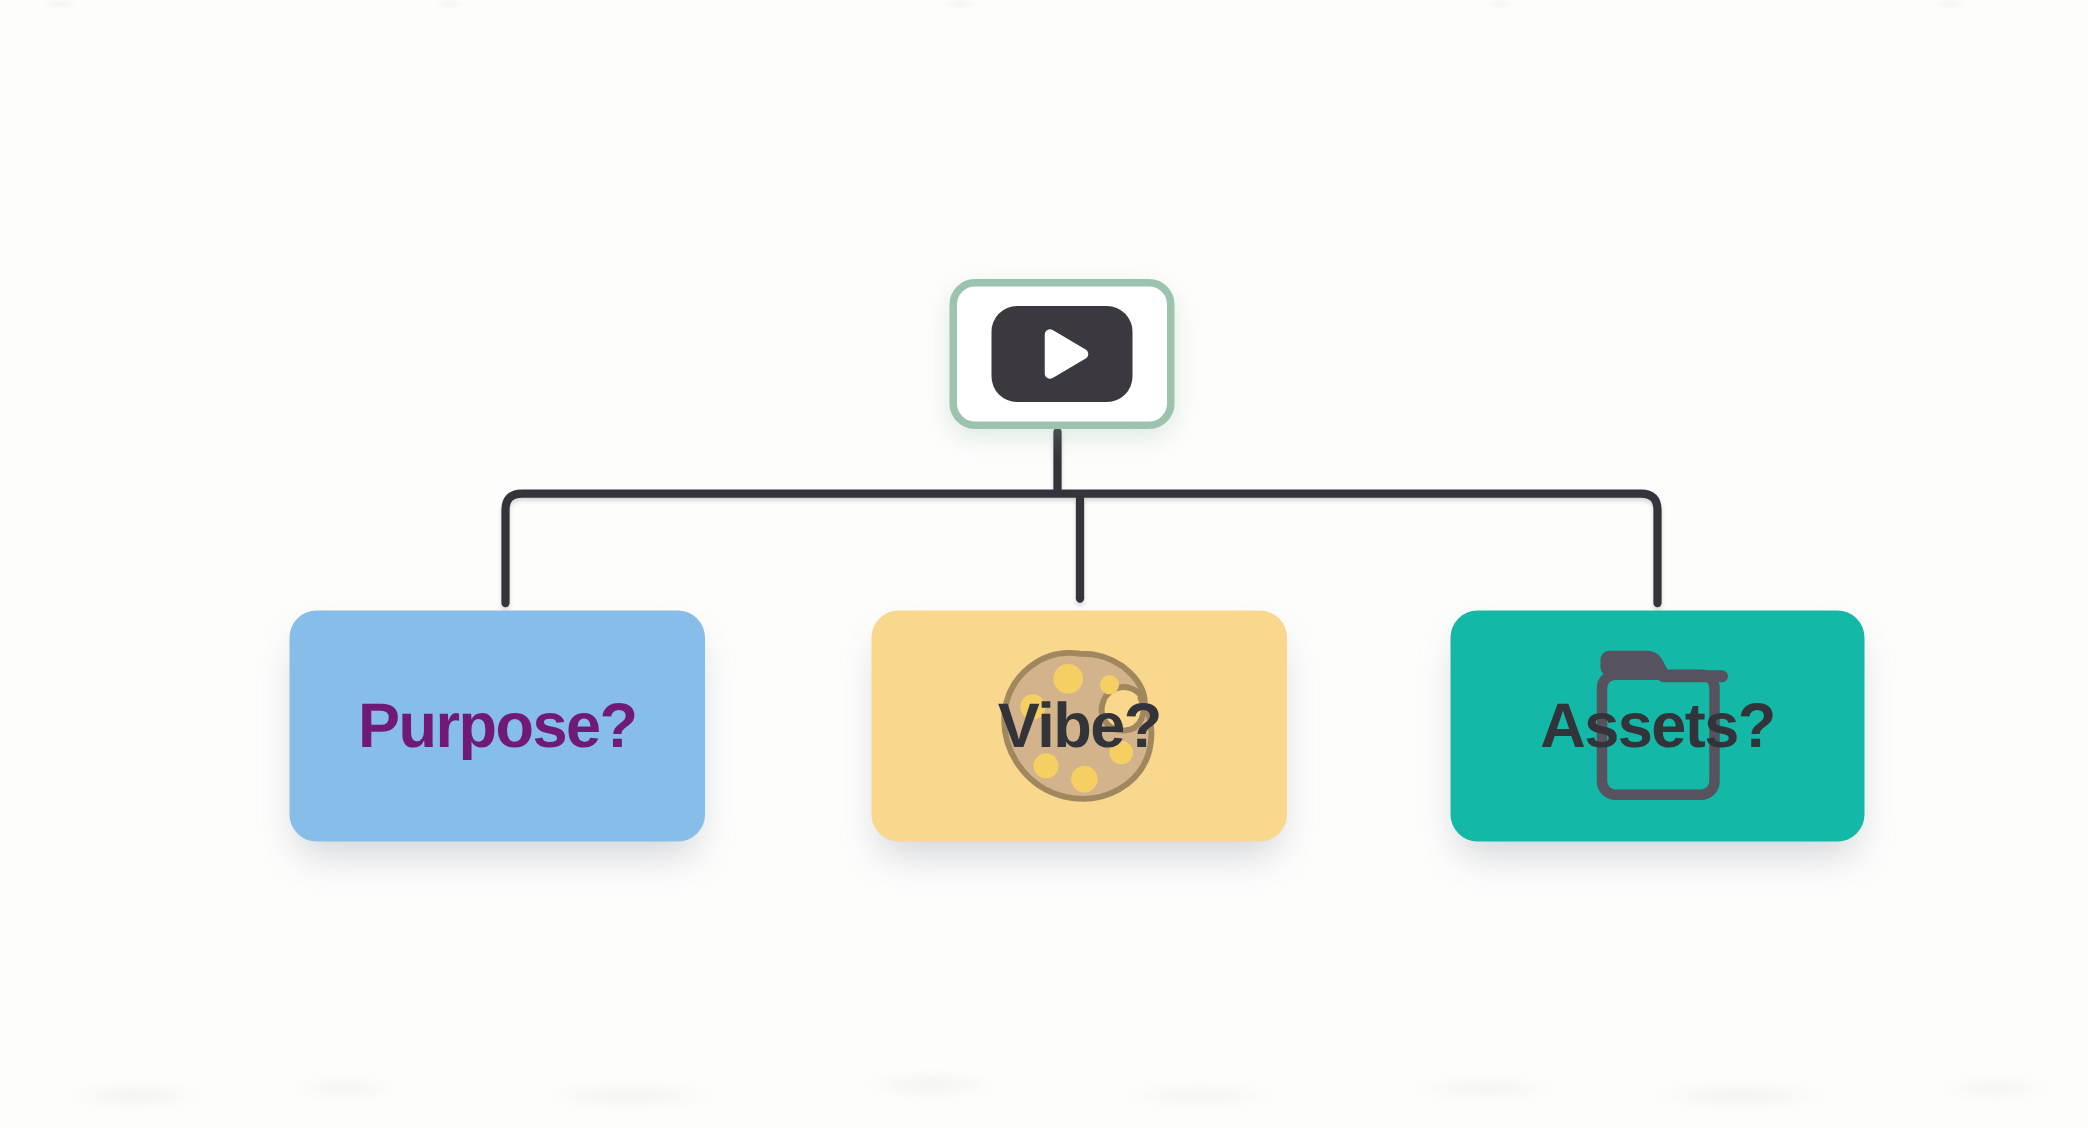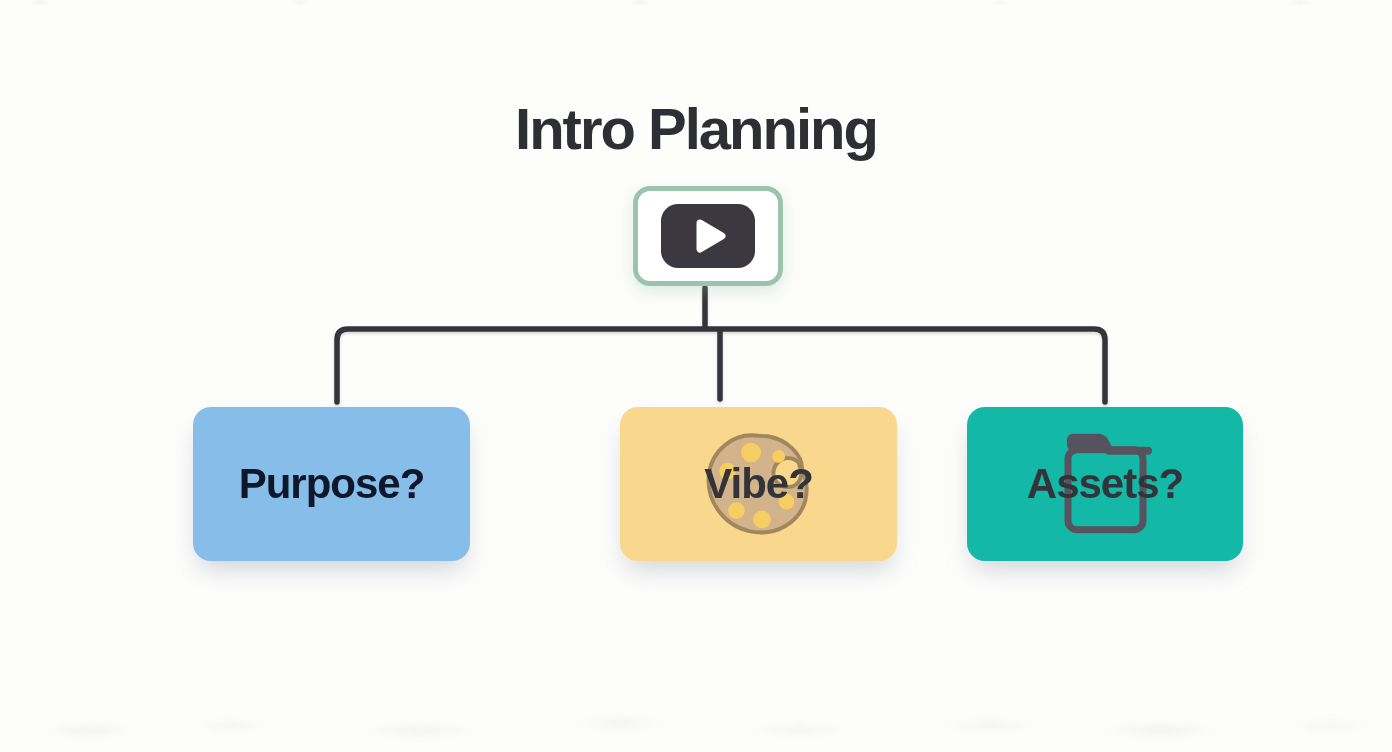--- a/index.html
+++ b/index.html
@@ -105,43 +105,42 @@
       radial-gradient(18px 3px at 640px 25%, rgba(120,120,120,.5), transparent 70%),
       radial-gradient(14px 3px at 1000px 25%,rgba(120,120,120,.45), transparent 70%),
       radial-gradient(16px 3px at 1300px 25%,rgba(120,120,120,.5), transparent 70%);
   }
 </style>
 </head>
 <body style="background-color: rgb(253, 253, 252);">
 
 <div class="canvas">
 
-  <div class="title" style="color: rgb(46, 47, 52);">Intro Planning</div>
 
   <svg class="connectors" viewBox="0 0 1392 752" xmlns="http://www.w3.org/2000/svg">
     <g style="stroke: rgb(53, 52, 58);">
       <path d="M705 288 L705 326"></path>
       <path d="M337 402 L337 340 Q337 329 348 329 L1094 329 Q1105 329 1105 340 L1105 402"></path>
       <path d="M720 330 L720 399"></path>
     </g>
   </svg>
 
   <div class="root-node" style="border-color: rgb(156, 195, 174); background-color: rgb(255, 255, 255);">
     <div class="play-button" style="background-color: rgb(59, 57, 63);">
       <svg width="30" height="34" viewBox="0 0 30 34">
         <path class="play-tri" d="M4 4 L26 17 L4 30 Z" style="fill: rgb(255, 255, 255);"></path>
       </svg>
     </div>
   </div>
 
   <div class="node node-purpose" style="background-color: rgb(135, 189, 233);">
-    <span class="node-label" style="color: #0f172a;">Purpose?</span>
+    <span class="node-label" style="color: #701a75;">Purpose?</span>
   </div>
 
-  <div class="node node-vibe" style="background-color: rgb(249, 215, 140); margin-left: 39px;">
+  <div class="node node-vibe" style="background-color: rgb(249, 215, 140);">
     <svg class="node-icon palette-svg" width="118" height="120" viewBox="0 0 120 122">
       <path stroke-width="4" stroke-linejoin="round" d="M60 12
                C 34 8, 12 27, 9 51
                C 6 78, 24 103, 50 109
                C 77 115, 101 100, 107 78
                C 110 65, 108 52, 101 42
                C 106 52, 101 63, 91 64
                C 81 65, 73 57, 75 47
                C 77 37, 87 32, 96 36
                C 100 38, 103 42, 104 46

